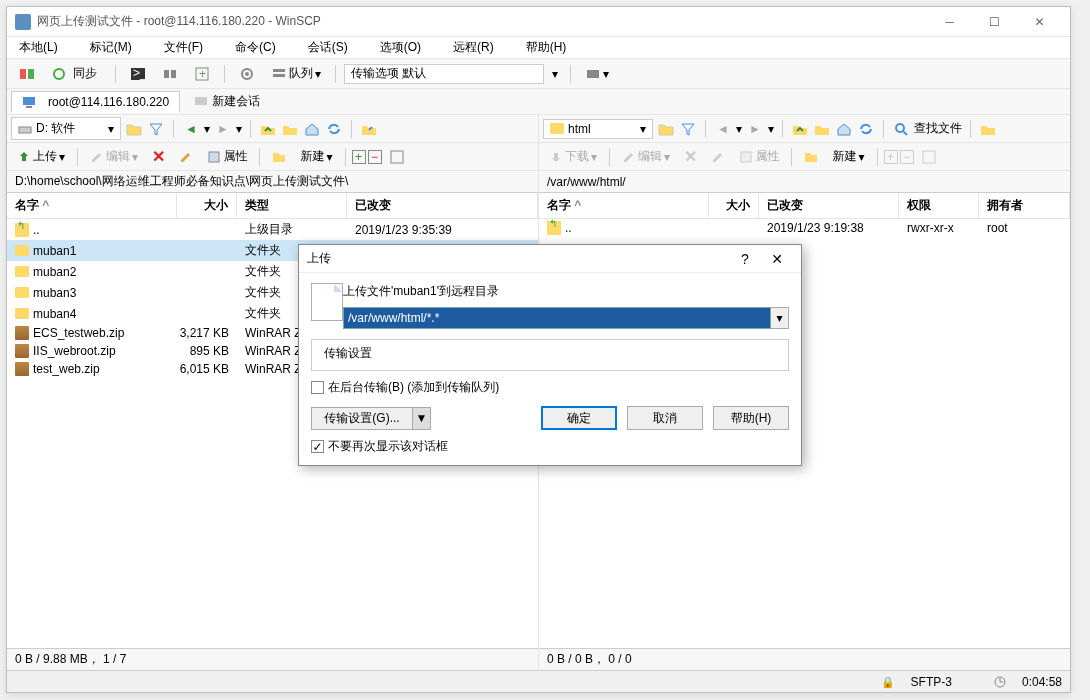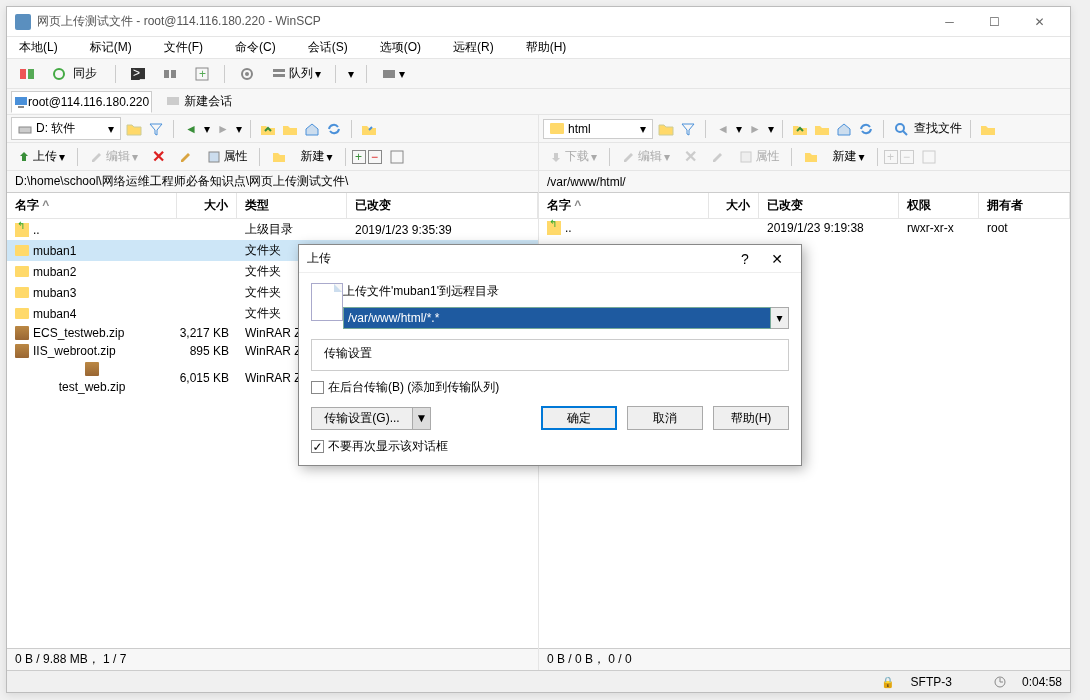--- a/index.html
+++ b/index.html
@@ -11,21 +11,21 @@
 .win-controls { display: flex; gap: 0; }
 .win-btn { width: 45px; height: 28px; display: flex; align-items: center; justify-content: center; color: #666; cursor: pointer; }
 .menubar { height: 22px; display: flex; align-items: center; padding: 0 6px; gap: 20px; border-bottom: 1px solid #e5e5e5; }
 .menu-item { padding: 2px 6px; cursor: pointer; }
 .toolbar { height: 30px; display: flex; align-items: center; padding: 0 6px; gap: 4px; border-bottom: 1px solid #e5e5e5; background: #f7f7f7; }
 .tb-btn { padding: 2px 6px; display: flex; align-items: center; gap: 2px; cursor: pointer; border-radius: 2px; }
 .tb-sep { width: 1px; height: 18px; background: #ccc; margin: 0 4px; }
 .sync-label { padding: 2px 4px; }
 .transfer-opts { width: 200px; height: 20px; border: 1px solid #ccc; background: #fff; padding: 2px 6px; display: flex; align-items: center; }
 .tabs-row { height: 26px; display: flex; align-items: center; padding: 0 4px; gap: 4px; border-bottom: 1px solid #e5e5e5; background: #f7f7f7; }
-.session-tab { padding: 3px 2px; border: 1px solid #ccc; background: #fff; display: flex; align-items: center; gap: 0; cursor: pointer; }
+.session-tab { padding: 3px 10px; border: 1px solid #ccc; background: #fff; display: flex; align-items: center; gap: 12px; cursor: pointer; }
 .session-tab.active { border-bottom: 1px solid #fff; }
 .new-session { padding: 3px 10px; cursor: pointer; display: flex; align-items: center; gap: 4px; }
 .panes { flex: 1; display: flex; min-height: 0; }
 .pane { flex: 1; display: flex; flex-direction: column; border-right: 1px solid #e5e5e5; min-width: 0; }
 .pane:last-child { border-right: none; }
 .nav-row { height: 28px; display: flex; align-items: center; padding: 2px 4px; gap: 4px; background: #f7f7f7; border-bottom: 1px solid #e5e5e5; }
 .drive-dd { padding: 2px 6px; border: 1px solid #ccc; background: #fff; display: flex; align-items: center; gap: 4px; min-width: 110px; }
 .nav-icon { width: 18px; height: 18px; display: flex; align-items: center; justify-content: center; cursor: pointer; border-radius: 2px; }
 .action-row { height: 28px; display: flex; align-items: center; padding: 2px 4px; gap: 2px; background: #f7f7f7; border-bottom: 1px solid #e5e5e5; }
 .act-btn { padding: 2px 6px; display: flex; align-items: center; gap: 2px; cursor: pointer; }
@@ -136,20 +136,23 @@
         <svg width="16" height="16">
           <circle cx="8" cy="8" r="5" fill="none" stroke="#888" stroke-width="2"></circle>
           <circle cx="8" cy="8" r="2" fill="#888"></circle>
         </svg>
       </span>
     <span class="tb-btn"><svg width="16" height="16">
           <rect x="2" y="3" width="12" height="3" fill="#888"></rect>
           <rect x="2" y="8" width="12" height="3" fill="#888"></rect>
         </svg><span>队列</span> ▾</span>
     <div class="tb-sep"></div>
+    <div class="transfer-opts">
+        <span>传输选项 默认</span>
+      </div>
       <span style="padding:0 4px;">▾</span>
     <div class="tb-sep"></div>
     <span class="tb-btn"><svg width="16" height="16">
           <rect x="2" y="4" width="12" height="8" fill="#888"></rect>
         </svg> ▾</span>
   </div>
 
   <div class="tabs-row">
     <div class="session-tab active">
       <svg width="14" height="14">
@@ -324,21 +327,21 @@
             <div class="file-row">
               <div class="fr-cell" style="width: 170px;">
                 <span class="zip-icon"></span>
                 <span>IIS_webroot.zip</span>
               </div>
               <div class="fr-cell" style="width: 60px; justify-content: flex-end;">895 KB</div>
               <div class="fr-cell" style="width: 110px;">WinRAR Z</div>
               <div class="fr-cell" style="flex: 1 1 0%;"></div>
             </div>
             <div class="file-row">
-              <div class="fr-cell" style="width: 170px; flex-direction: column;">
+              <div class="fr-cell" style="width: 170px;">
                 <span class="zip-icon"></span>
                 <span>test_web.zip</span>
               </div>
               <div class="fr-cell" style="width: 60px; justify-content: flex-end;">6,015 KB</div>
               <div class="fr-cell" style="width: 110px;">WinRAR Z</div>
               <div class="fr-cell" style="flex: 1 1 0%;"></div>
             </div>
           </div>
       </div>
       <div class="status-bar">

